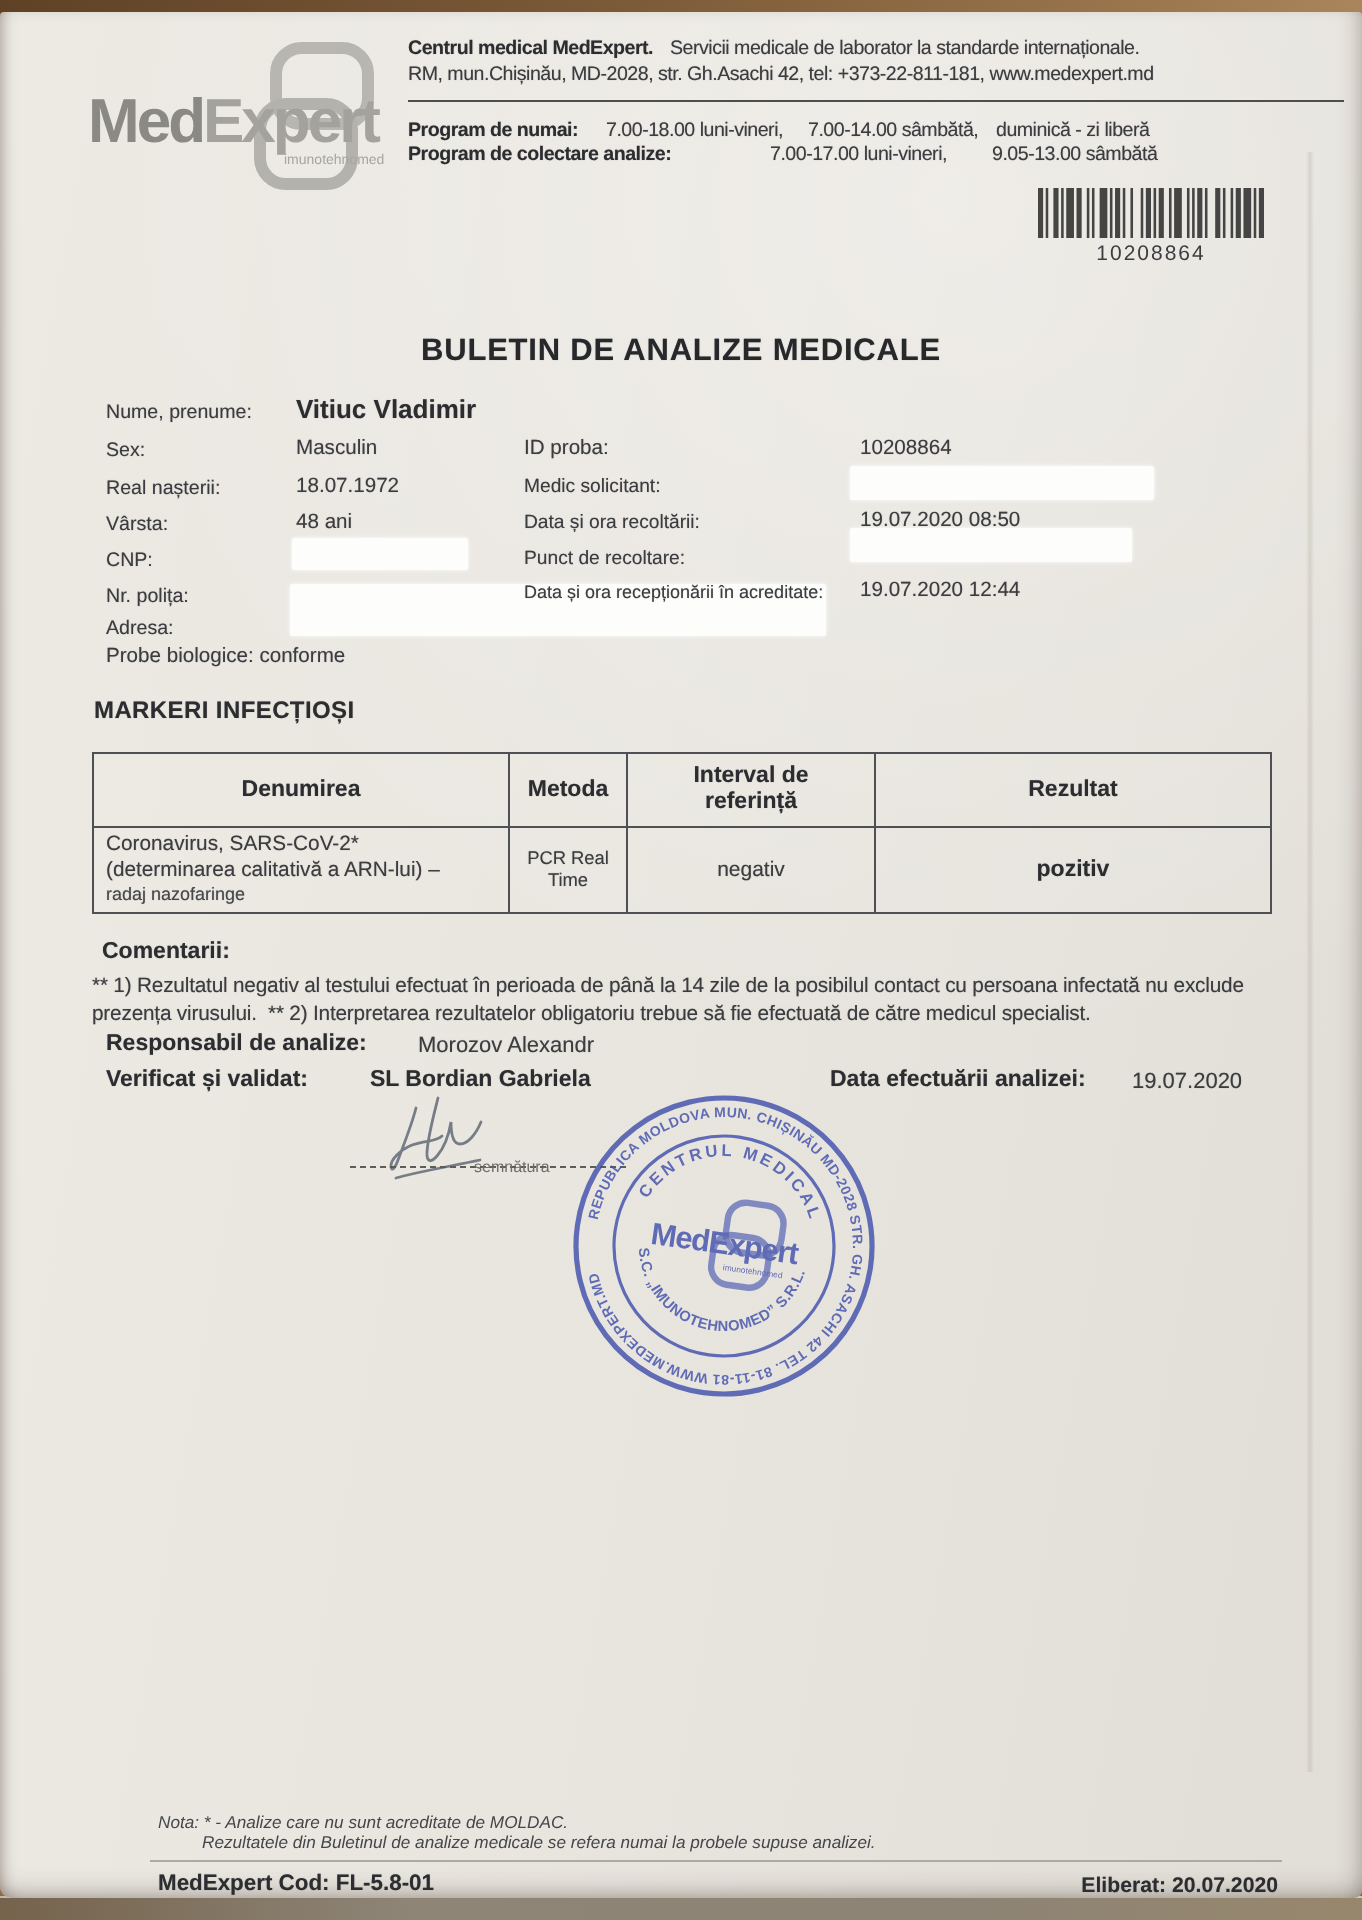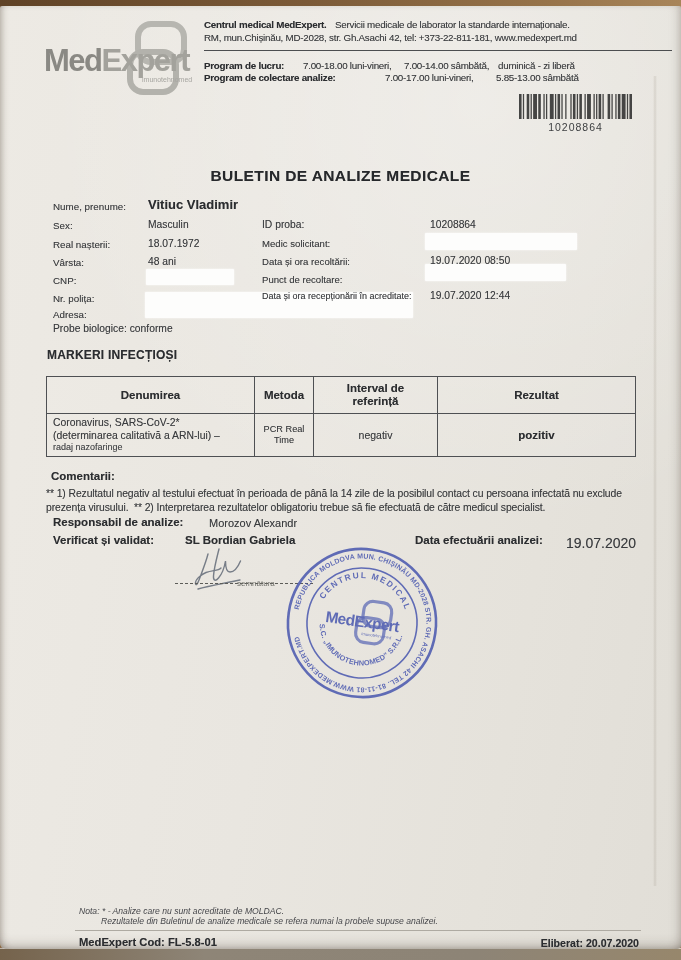--- a/index.html
+++ b/index.html
@@ -65,21 +65,21 @@
   .ref-cell{font-size:10.5px;color:#3a3c3f;}
   
   .cmt-label{left:51px;top:464px;font-size:11.5px;font-weight:bold;color:#2b2d30;}
   .cmt-text{position:absolute;left:46px;top:481px;width:589px;font-size:10.4px;line-height:1.32;
     letter-spacing:-0.1px;color:#3a3c3f;white-space:pre-wrap;}
   .resp-label{left:53px;top:510px;font-size:11.5px;font-weight:bold;color:#2b2d30;}
   .resp-value{left:185px;top:511px;font-size:11px;margin-left:24px;}
   .ver-label{left:53px;top:528px;font-size:11.5px;font-weight:bold;color:#2b2d30;}
   .ver-value{left:185px;top:528px;font-size:11.5px;font-weight:bold;color:#2b2d30;}
   .date-label{left:415px;top:528px;font-size:11.5px;font-weight:bold;color:#2b2d30;}
-  .date-value{left:566px;top:529px;font-size:14px;text-align:center;}
+  .date-value{left:566px;top:529px;font-size:11px;text-align:center;}
   
   .sig-svg{position:absolute;left:188px;top:540px;width:74px;height:46px;}
   .sig-line{position:absolute;left:175px;top:577px;width:138px;height:0;border-top:1.6px dashed #5c5c58;}
   .sig-caption{left:237px;top:573px;font-size:8px;color:#6e6e68;background:transparent;}
   .stamp-svg{position:absolute;left:283px;top:538px;width:158px;height:158px;}
   
   .note1{left:79px;top:900px;font-size:8.6px;font-style:italic;color:#45464a;}
   .note2{left:101px;top:910px;font-size:8.6px;font-style:italic;color:#45464a;}
   .f-divider{position:absolute;left:75px;top:924px;width:566px;border-top:1px solid #aeaaa2;}
   .f-code{left:79px;top:930px;font-size:11.2px;font-weight:bold;color:#2b2d30;}
@@ -101,27 +101,27 @@
     <text x="100" y="64" font-size="7" fill="#a6a5a0">imunotehnomed</text>
   </svg>
 
   <div class="t soft org-line">
     <span class="b">Centrul medical MedExpert.</span>
     <span style="margin-left:6px">Servicii medicale de laborator la standarde internaționale.</span>
   </div>
   <div class="t soft addr-line">RM, mun.Chișinău, MD-2028, str. Gh.Asachi 42, tel: +373-22-811-181, www.medexpert.md</div>
   <div class="hdr-divider"></div>
 
-  <div class="t soft sched b" style="left:204px;top:54px">Program de lucru:</div>
+  <div class="t soft sched b" style="left:204px;top:54px">Program de numai:</div>
   <div class="t soft sched" style="left:303px;top:54px">7.00-18.00 luni-vineri,</div>
   <div class="t soft sched" style="left:404px;top:54px">7.00-14.00 sâmbătă,</div>
   <div class="t soft sched" style="left:498px;top:54px">duminică - zi liberă</div>
   <div class="t soft sched b" style="left:204px;top:65.5px">Program de colectare analize:</div>
   <div class="t soft sched" style="left:385px;top:65.5px">7.00-17.00 luni-vineri,</div>
-  <div class="t soft sched" style="left:496px;top:65.5px">5.85-13.00 sâmbătă</div>
+  <div class="t soft sched" style="left:496px;top:65.5px">9.05-13.00 sâmbătă</div>
 
   <div class="barcode-wrap">
     <svg id="barcode-svg" width="113" height="25" viewBox="0 0 113 25">
         <rect x="0.00" y="0" width="2.57" height="25" fill="#2e2e2e" opacity="0.88"></rect>
         <rect x="3.85" y="0" width="1.28" height="25" fill="#2e2e2e" opacity="0.88"></rect>
         <rect x="7.70" y="0" width="2.57" height="25" fill="#2e2e2e" opacity="0.88"></rect>
         <rect x="11.56" y="0" width="1.28" height="25" fill="#2e2e2e" opacity="0.88"></rect>
         <rect x="14.13" y="0" width="3.85" height="25" fill="#2e2e2e" opacity="0.88"></rect>
         <rect x="19.26" y="0" width="2.57" height="25" fill="#2e2e2e" opacity="0.88"></rect>
         <rect x="24.40" y="0" width="1.28" height="25" fill="#2e2e2e" opacity="0.88"></rect>

